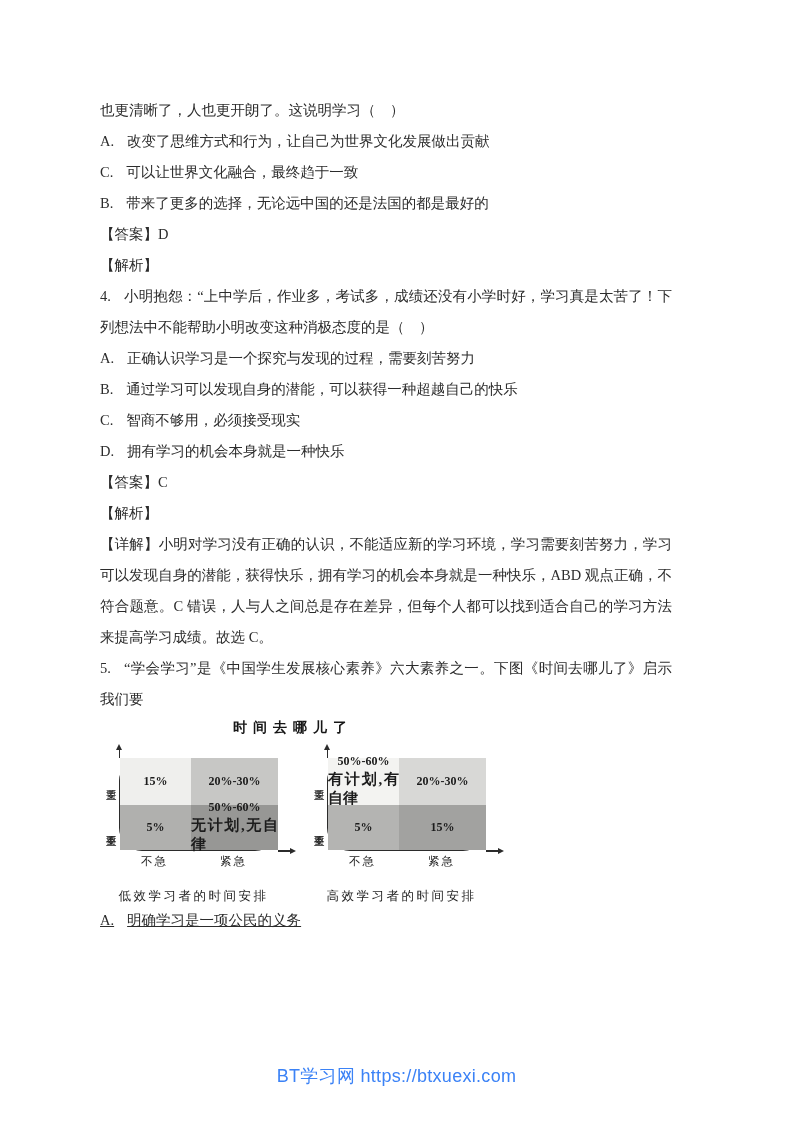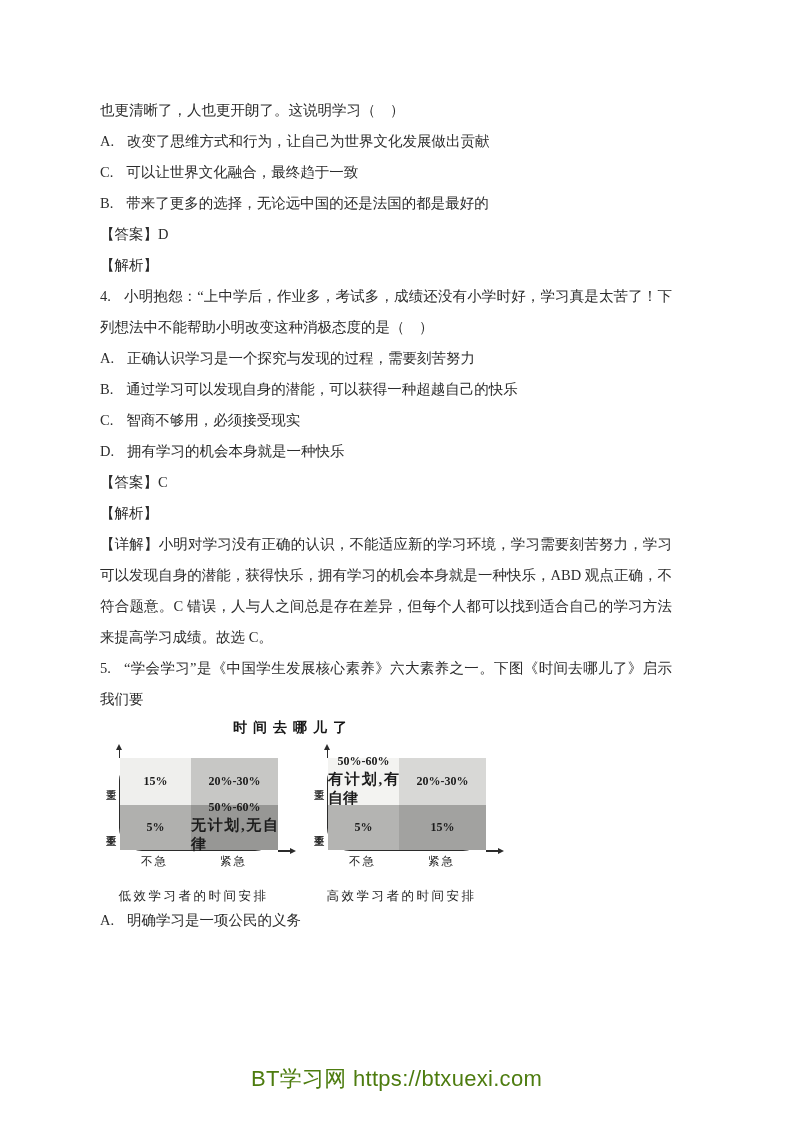--- a/index.html
+++ b/index.html
@@ -107,31 +107,31 @@
   .caption {
     margin-left: 5px;
     margin-top: 18px;
     width: 173px;
     text-align: center;
     font-size: 12.5px;
     letter-spacing: 2.5px;
     color: #1f1f1f;
     line-height: 18px;
   }
-  .after-fig { margin-top: 7px; }
+  .after-fig { margin-top: 7px; text-decoration: underline; }
 
   .footer {
     position: absolute;
     left: 0;
     right: 0;
     top: 1064px;
     text-align: center;
     font-family: "Liberation Sans", "DejaVu Sans", sans-serif;
-    font-size: 22px;
-    color: #4d7c0f;
+    font-size: 18px;
+    color: #3b82f6;
     letter-spacing: 0.3px;
   }
 </style>
 </head>
 <body>
 
 <div class="content">
 
   <p>也更清晰了，人也更开朗了。这说明学习（　）</p>
 

